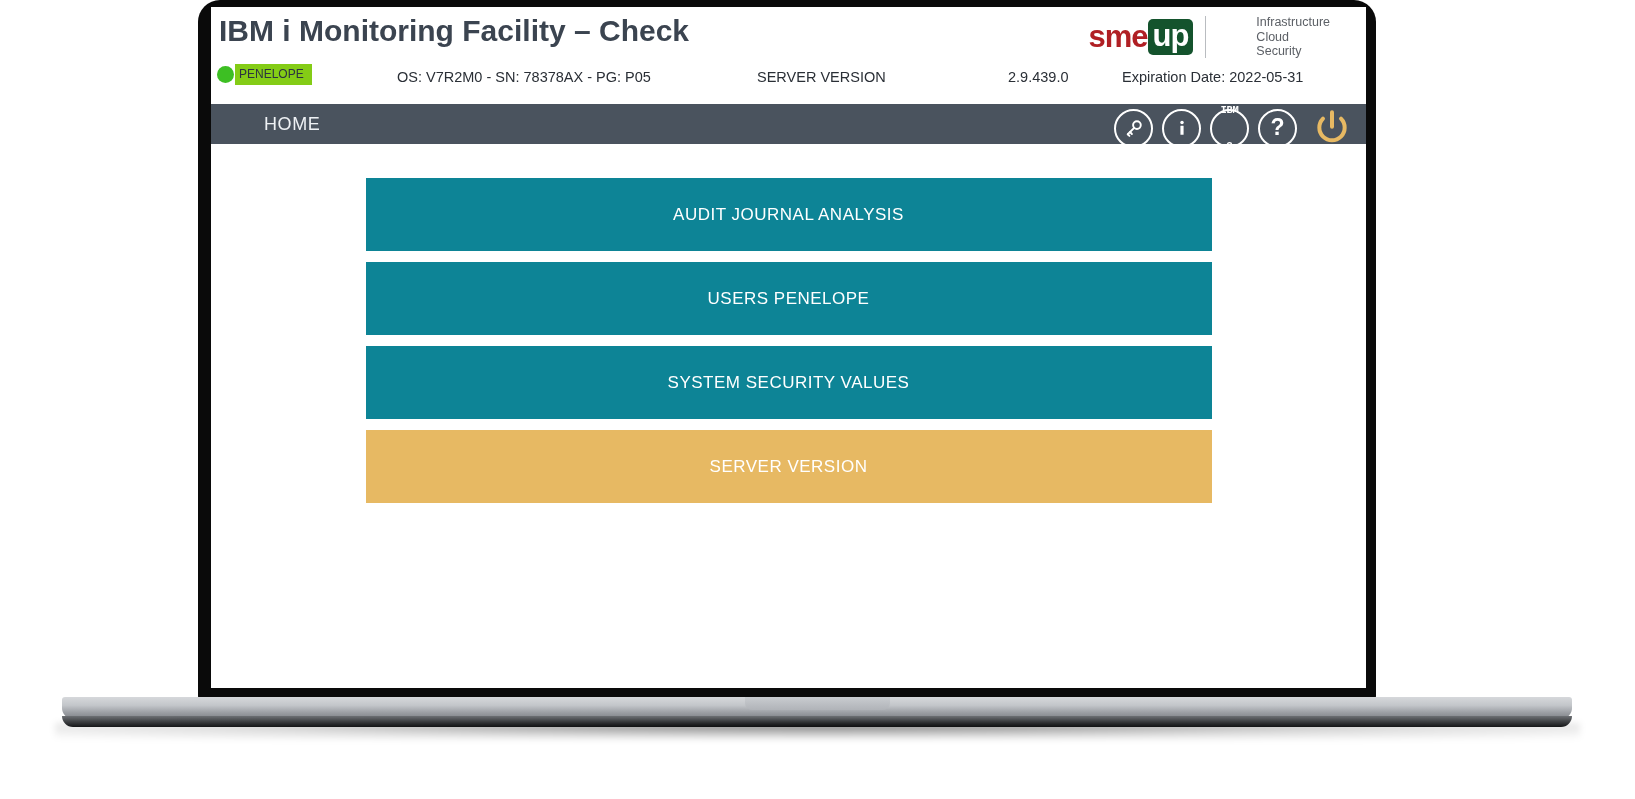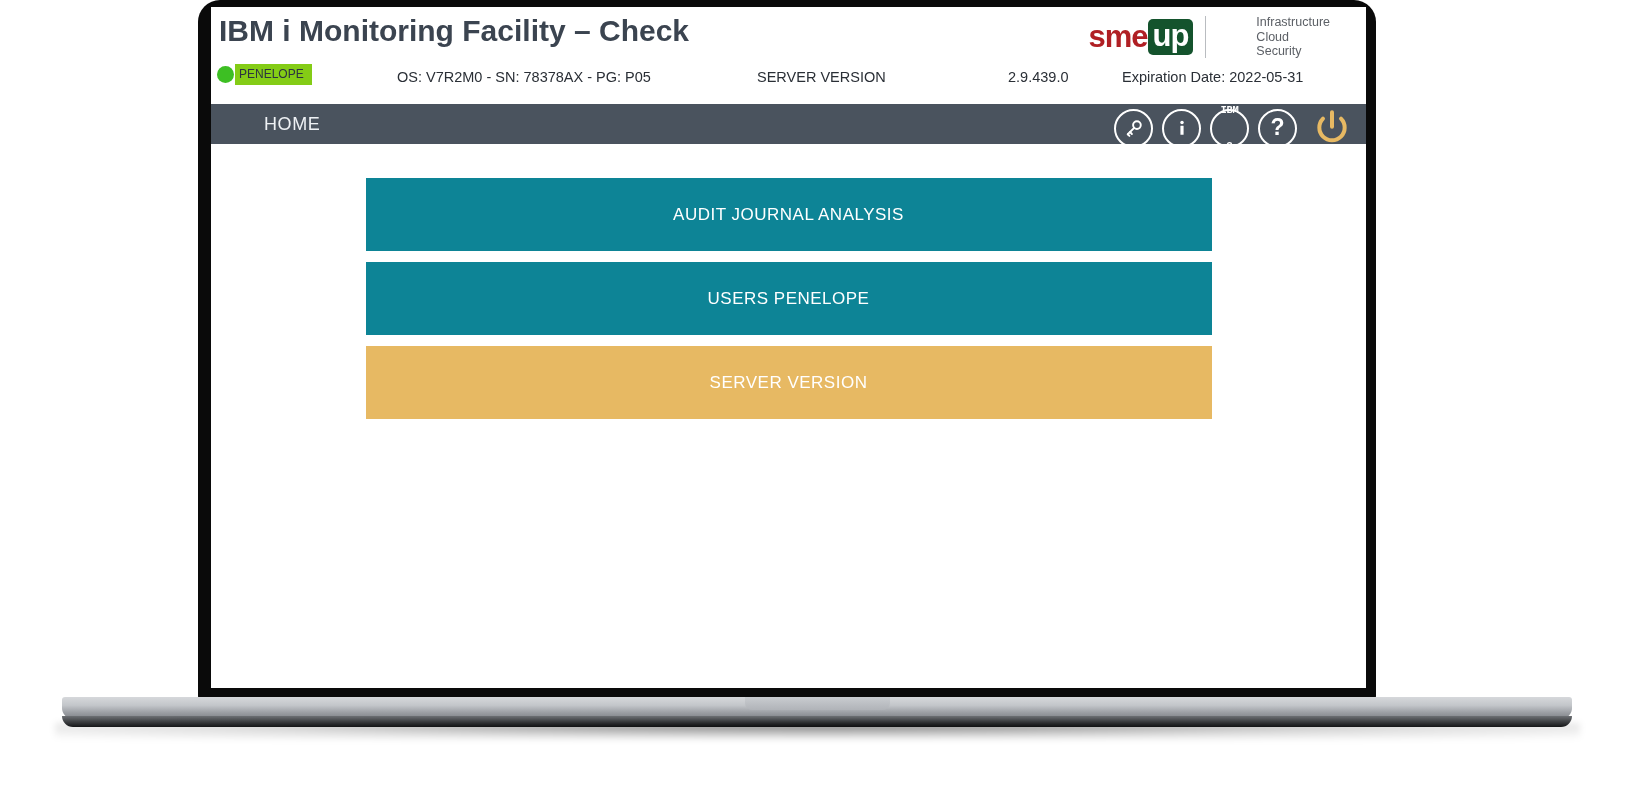--- a/index.html
+++ b/index.html
@@ -356,20 +356,21 @@
       </div>
     </div>
 
     <div id="main">
       <div id="menu-list">
 
         <div class="menu-btn teal">AUDIT JOURNAL ANALYSIS</div>
 
         <div class="menu-btn teal">USERS PENELOPE</div>
 
+        <div class="menu-btn teal">SYSTEM SECURITY VALUES</div>
 
 
         <div class="menu-btn amber">SERVER VERSION</div>
 
       </div>
     </div>
 
   </div>
 
   <div id="laptop-base"></div>

